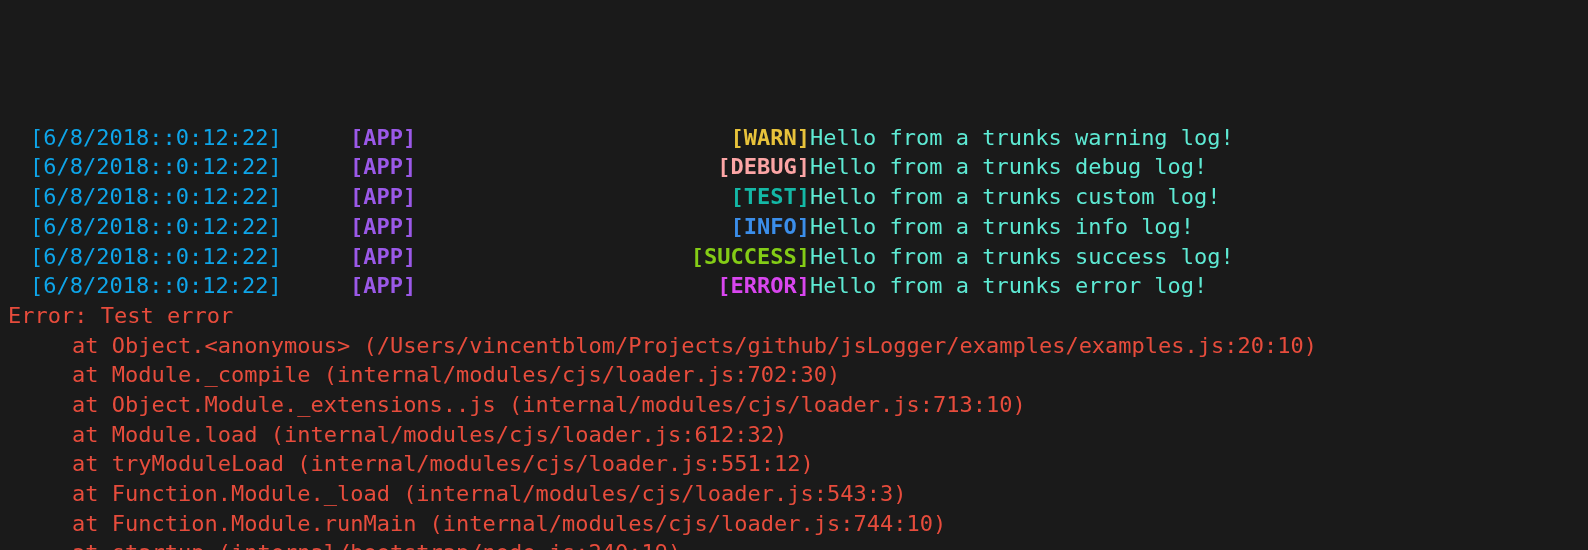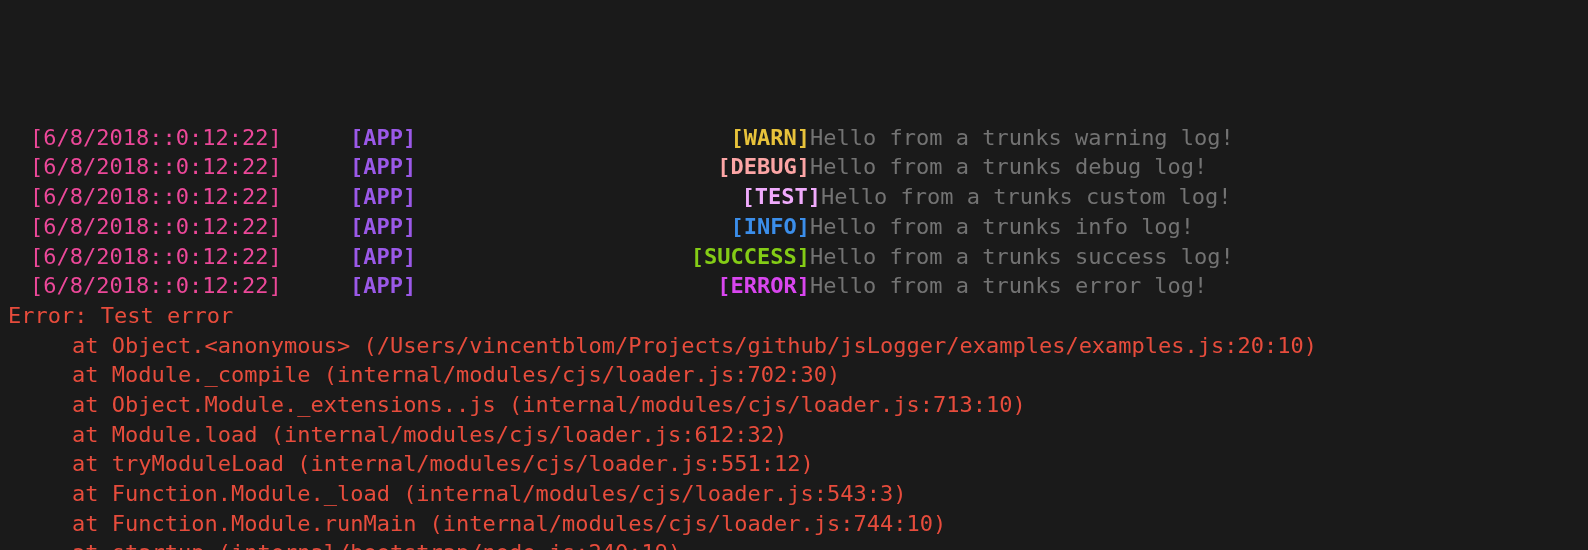--- a/index.html
+++ b/index.html
@@ -14,54 +14,53 @@
       line-height: 1.35;
       color: #d0d0d0;
       padding: 4px 0;
       white-space: pre;
       overflow-x: auto;
     }
     .log-line {
       padding: 0 30px;
     }
     .timestamp {
-      color: #ec4899;
+      color: #0ea5e9;
     }
     .source {
       color: #9b59e8;
       font-weight: bold;
       margin-left: 40px;
     }
     .level-warn {
       color: #e8c33b;
       font-weight: bold;
     }
     .level-debug {
       color: #fca5a5;
       font-weight: bold;
     }
     .level-test {
-      color: #f0abfc;
+      color: #14b8a6;
       font-weight: bold;
-      margin-left: 11px;
     }
     .level-info {
       color: #3b8eea;
       font-weight: bold;
     }
     .level-success {
       color: #84cc16;
       font-weight: bold;
     }
     .level-error {
       color: #d946ef;
       font-weight: bold;
     }
     .message {
-      color: #737373;
+      color: #5eead4;
     }
     .error-header {
       color: #e74c3c;
       padding: 0 8px;
     }
     .stack-line {
       color: #e74c3c;
       padding: 0 20px 0 72px;
     }
     .col-ts { display:inline-block; width: 280px; }

